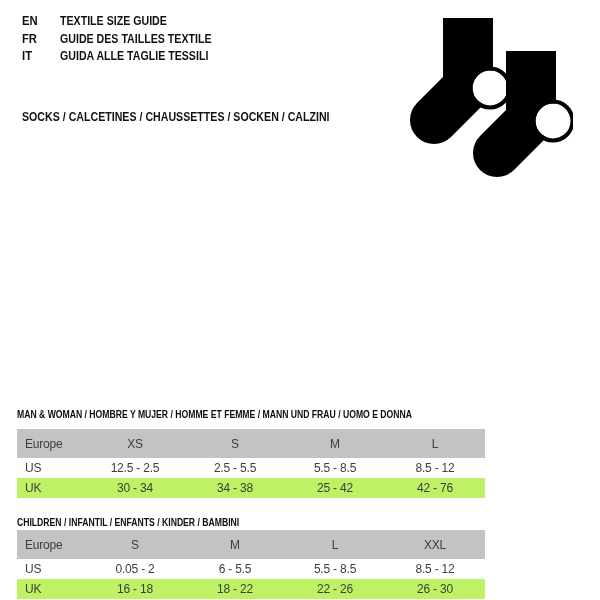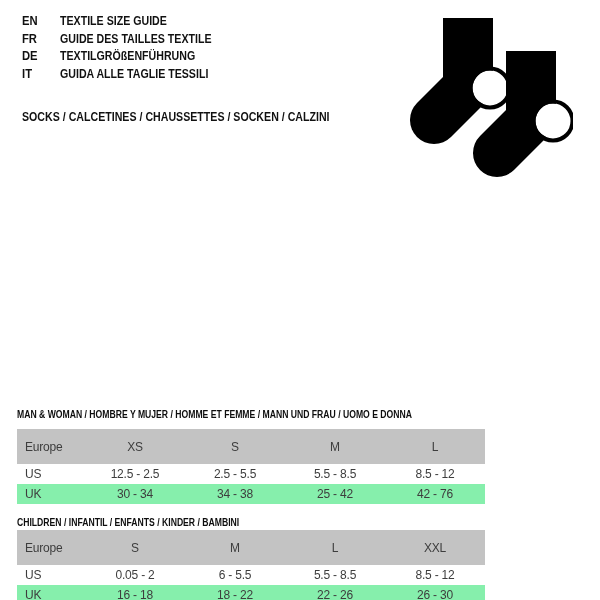--- a/index.html
+++ b/index.html
@@ -37,41 +37,37 @@
   }
   .t1{top:429px;}
   .t2{top:530px;}
   .size-table col.c0{width:68px;}
   .size-table col.cn{width:100px;}
   .size-table th,.size-table td{
     padding:0;font-weight:normal;text-align:center;vertical-align:middle;
     letter-spacing:-0.2px;
   }
   .size-table th.left,.size-table td.left{text-align:left;padding-left:8px;}
-  .size-table thead tr{background:#c3c3c3;height:35px;}
+  .size-table thead tr{background:#c3c3c3;height:29px;}
   .size-table tbody tr{height:20px;background:#ffffff;}
-  .size-table tbody tr.alt{background:#86efac;}
+  .size-table tbody tr.alt{background:#bef264;}
 </style>
 </head>
 <body>
 
 <div class="canvas">
 
   <div class="lang-block">
     <div class="lang-row">
       <span class="lang-code">EN</span>
       <span class="lang-label">TEXTILE SIZE GUIDE</span>
     </div>
     <div class="lang-row">
       <span class="lang-code">FR</span>
       <span class="lang-label">GUIDE DES TAILLES TEXTILE</span>
-    </div>
-    <div class="lang-row">
-      <span class="lang-code">DE</span>
-      <span class="lang-label">TEXTILGRÖßENFÜHRUNG</span>
     </div>
     <div class="lang-row">
       <span class="lang-code">IT</span>
       <span class="lang-label">GUIDA ALLE TAGLIE TESSILI</span>
     </div>
   </div>
 
   <div class="category-line">SOCKS / CALCETINES / CHAUSSETTES / SOCKEN / CALZINI</div>
 
   <svg class="socks-icon" width="170" height="186" viewBox="0 0 170 186" xmlns="http://www.w3.org/2000/svg">

